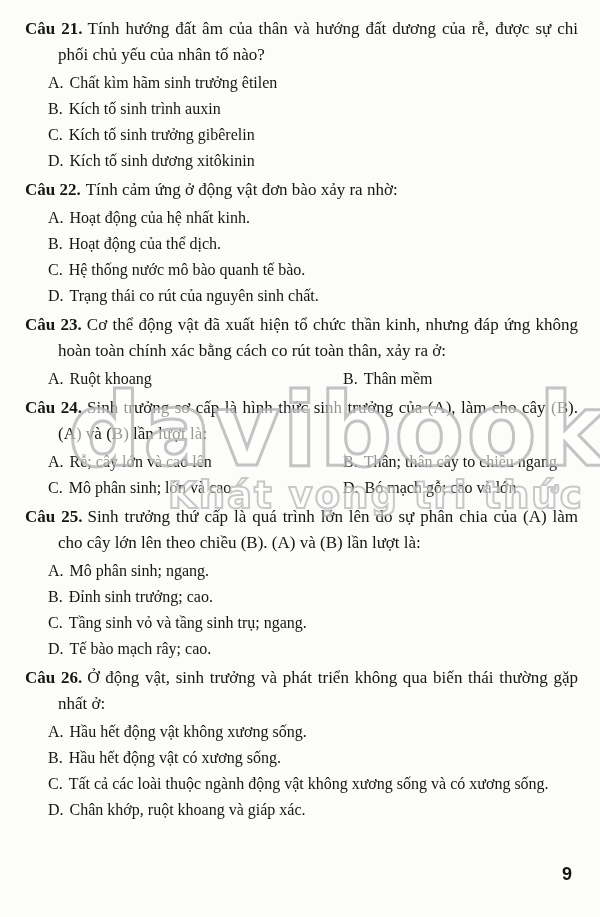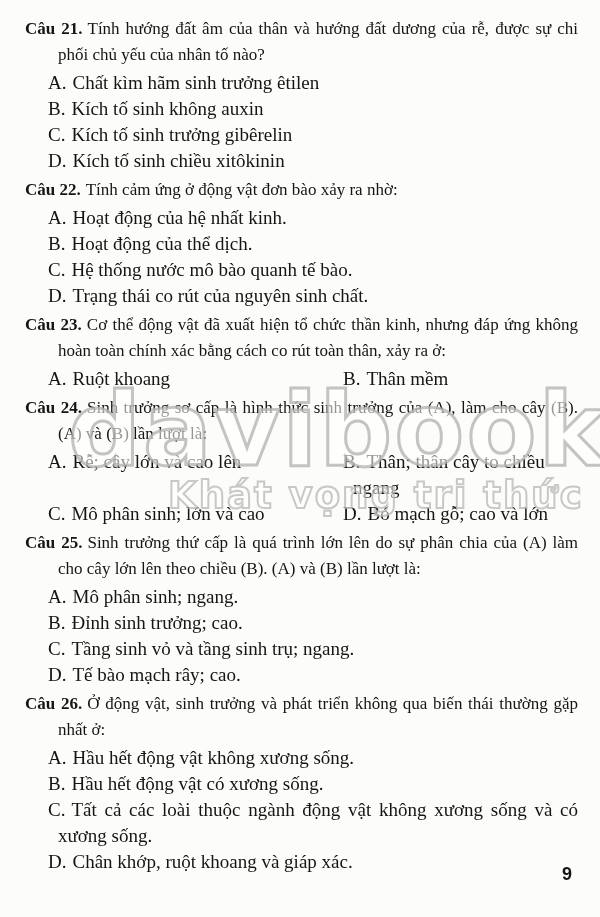--- a/index.html
+++ b/index.html
@@ -27,21 +27,21 @@
     text-indent:-33px;
   }
   .q-label{
     font-weight:bold;
     margin-right:5px;
     margin-top:28px;
   }
   .opts{margin-top:2px;}
   .opt{
     margin:0;
-    font-size:19px;
+    font-size:16px;
     line-height:26px;
     padding-left:33px;
     text-indent:-10px;
     text-align:justify;
   }
   .opt .opt-key{margin-right:6px;}
   .opts.two-col{
     display:grid;
     grid-template-columns:295px auto;
     grid-auto-flow:row;
@@ -86,23 +86,23 @@
 </style>
 </head>
 <body>
 
 <div class="page">
 
   <div class="q">
     <p class="q-head"><b class="q-label">Câu 21.</b><span>Tính hướng đất âm của thân và hướng đất dương của rễ, được sự chi phối chủ yếu của nhân tố nào?</span></p>
     <div class="opts">
       <p class="opt"><span class="opt-key">A.</span><span>Chất kìm hãm sinh trưởng êtilen</span></p>
-      <p class="opt"><span class="opt-key">B.</span><span>Kích tố sinh không auxin</span></p>
+      <p class="opt"><span class="opt-key">B.</span><span>Kích tố sinh trình auxin</span></p>
       <p class="opt"><span class="opt-key">C.</span><span>Kích tố sinh trưởng gibêrelin</span></p>
-      <p class="opt"><span class="opt-key">D.</span><span>Kích tố sinh chiều xitôkinin</span></p>
+      <p class="opt"><span class="opt-key">D.</span><span>Kích tố sinh dương xitôkinin</span></p>
     </div>
   </div>
 
   <div class="q">
     <p class="q-head"><b class="q-label">Câu 22.</b><span>Tính cảm ứng ở động vật đơn bào xảy ra nhờ:</span></p>
     <div class="opts">
       <p class="opt"><span class="opt-key">A.</span><span>Hoạt động của hệ nhất kinh.</span></p>
       <p class="opt"><span class="opt-key">B.</span><span>Hoạt động của thể dịch.</span></p>
       <p class="opt"><span class="opt-key">C.</span><span>Hệ thống nước mô bào quanh tế bào.</span></p>
       <p class="opt"><span class="opt-key">D.</span><span>Trạng thái co rút của nguyên sinh chất.</span></p>

